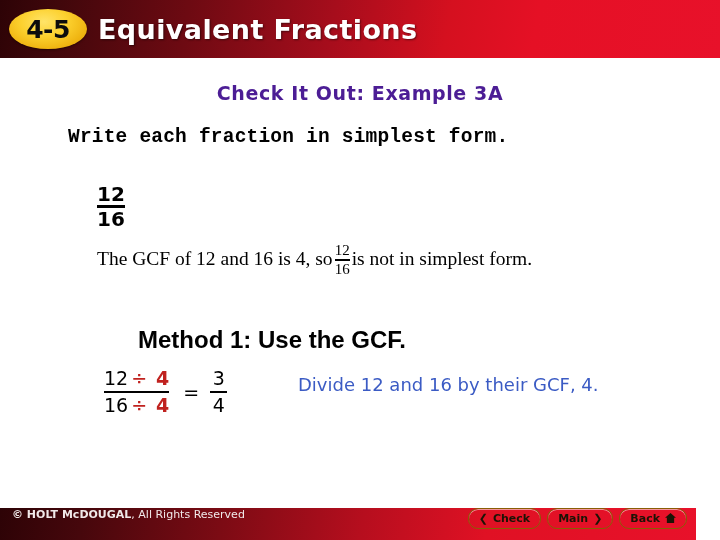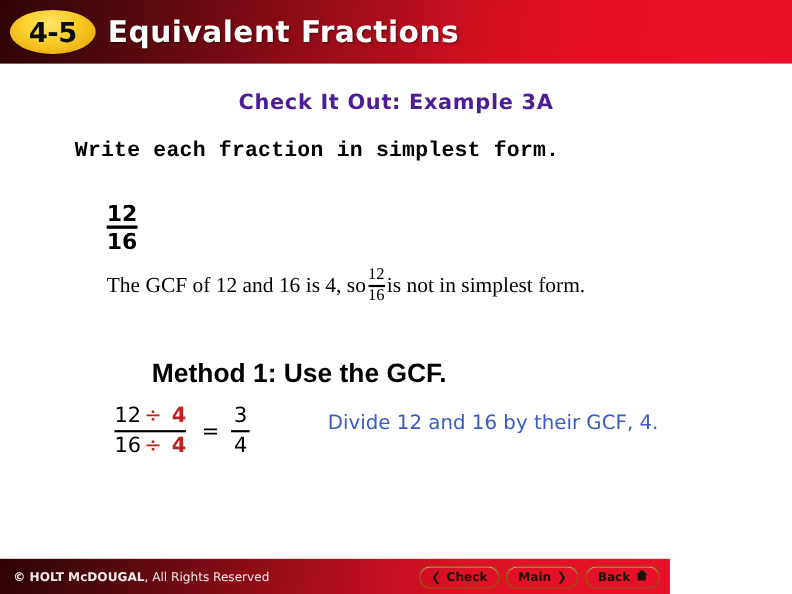--- a/index.html
+++ b/index.html
@@ -206,31 +206,31 @@
     color: #3b5bc4;
     font-family: "DejaVu Sans", sans-serif;
     font-size: 18px;
     white-space: nowrap;
   }
 
   
   .footer {
     position: absolute;
     left: 0; top: 508px;
-    width: 609px;
+    width: 696px;
     height: 32px;
     background: linear-gradient(100deg,
         #2d0306 0%,
         #46070c 12%,
         #7c0b14 32%,
         #b60e1e 52%,
         #e01124 70%,
         #e8112a 100%);
     display: flex;
-    align-items: center;
+    align-items: flex-start;
     overflow: hidden;
   }
   .copyright {
     margin-left: 12px;
     color: #f1e9e9;
     font-family: "DejaVu Sans", sans-serif;
     font-size: 11px;
     white-space: nowrap;
   }
   .copyright b { font-weight: bold; }

